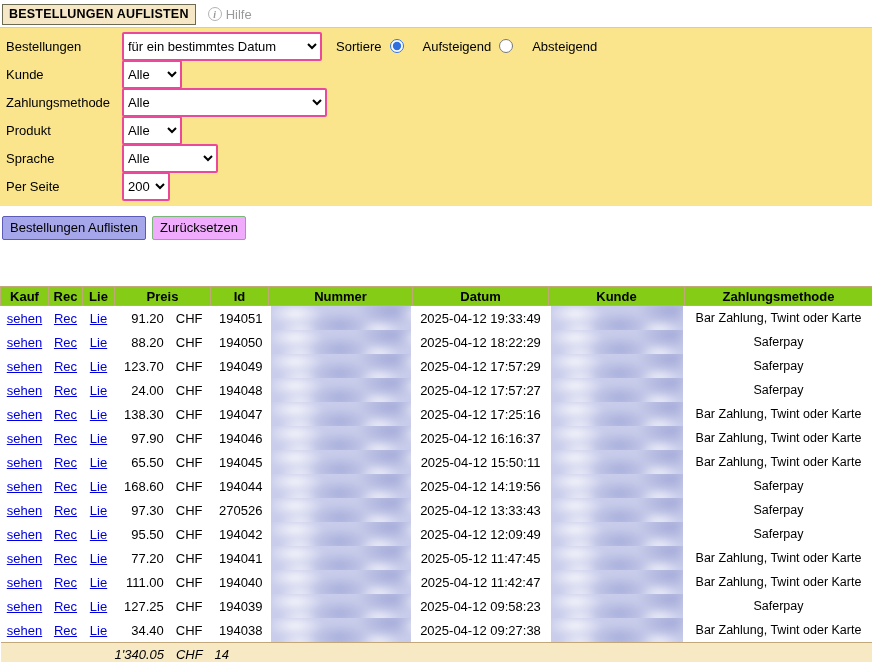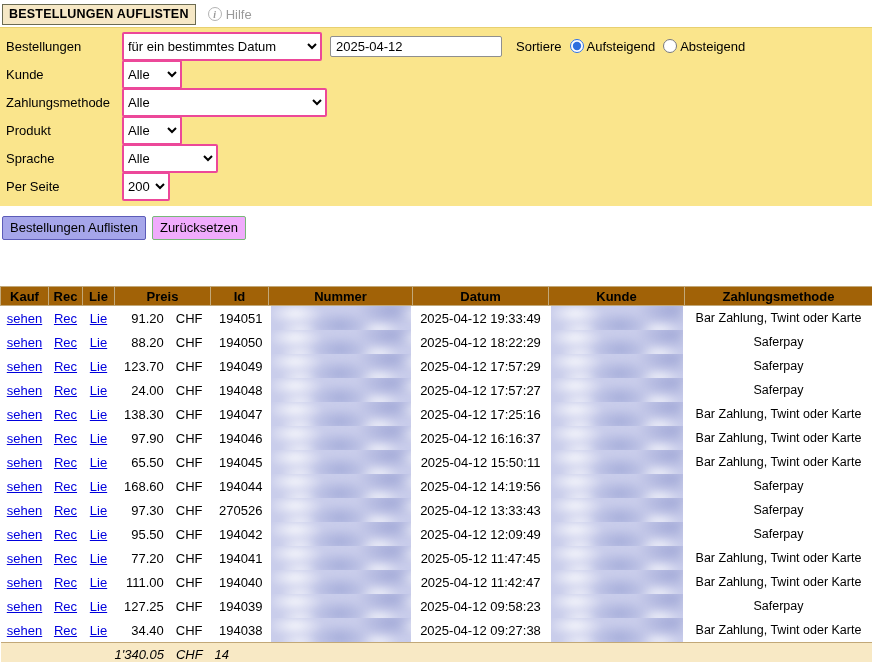--- a/index.html
+++ b/index.html
@@ -30,33 +30,33 @@
   .sel-bestellungen { width:200px; }
   .sel-small { width:60px; }
   .sel-zahlung { width:205px; }
   .sel-sprache { width:96px; }
   .sel-perseite { width:48px; }
   .date-input {
     width:172px; height:21px; margin-left:8px; border:1px solid #8f8f8f;
     border-radius:2px; padding:0 5px; font-size:13px; font-family:"Liberation Sans",sans-serif;
   }
   .sort-group { display:flex; align-items:flex-start; margin-left:14px; gap:8px; }
-  .radio-opt { display:flex; align-items:center; gap:3px; cursor:pointer; }
+  .radio-opt { display:flex; align-items:center; gap:19px; cursor:pointer; }
   input[type=radio] { width:14px; height:14px; accent-color:#2f6fde; margin:0; }
 
   
   .actions { display:flex; gap:6px; margin:10px 0 0 2px; }
   .btn { font-size:13px; font-family:"Liberation Sans",sans-serif; padding:3px 7px 4px; border-radius:2px; cursor:pointer; }
   .btn-primary  { background:#A6A6EA; border:1px solid #5c5cb8; }
   .btn-secondary{ background:#f0abfc; border:1px solid #79b879; }
 
   
   table { border-collapse:collapse; table-layout:fixed; width:872px; margin-top:46px; }
   thead th {
-    background:#a16207; border:1px solid #C2A878; font-weight:bold;
+    background:#84cc16; border:1px solid #C2A878; font-weight:bold;
     height:19px; padding:0; font-size:13px;
   }
   tbody td { height:24px; padding:0; vertical-align:middle; }
   a.cell-link { color:#0000DD; text-decoration:underline; }
   .c-kauf, .c-rec, .c-lie { text-align:center; }
   .c-id { text-align:right; padding-right:6px; }
   .c-datum { text-align:center; }
   .c-zahlung { text-align:center; font-size:12.5px; }
   .price-wrap { display:flex; padding-right:8px; }
   .price-wrap .num { flex:1; text-align:right; }
@@ -92,21 +92,20 @@
   </div>
 </div>
 
 <div class="filter-panel">
 
   <div class="frow">
     <div class="flabel">Bestellungen</div>
     <select class="sel-bestellungen">
       <option>für ein bestimmtes Datum</option>
     </select>
-    <input class="date-input" type="text" value="2025-04-12" style="">
     <div class="sort-group">
       <span>Sortiere</span>
       <label class="radio-opt">
         <input type="radio" name="sort" checked="" style="">
         <span>Aufsteigend</span>
       </label>
       <label class="radio-opt">
         <input type="radio" name="sort" style="">
         <span>Absteigend</span>
       </label>

